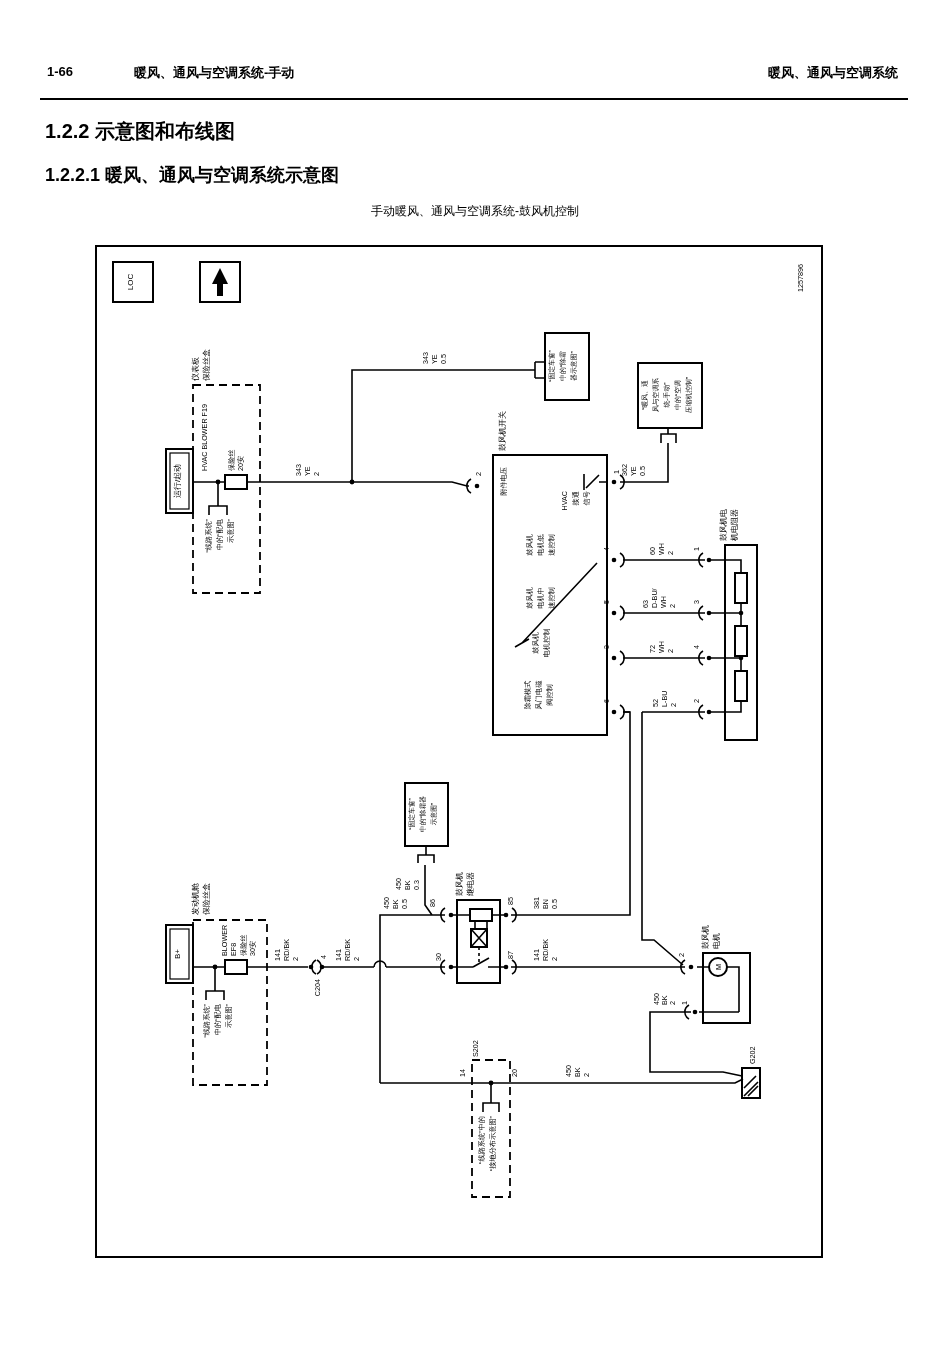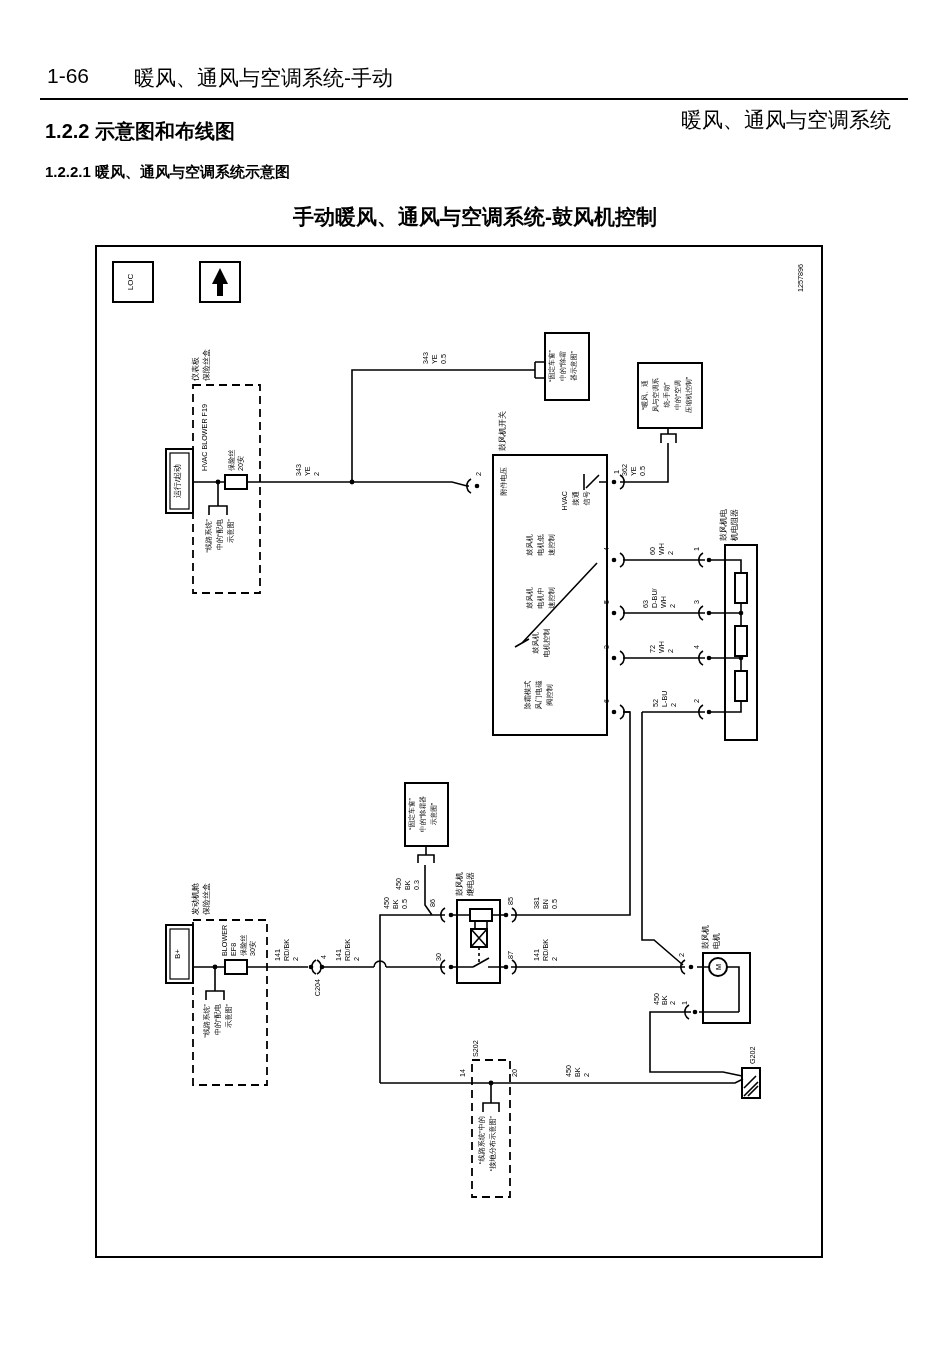--- a/index.html
+++ b/index.html
@@ -1,40 +1,40 @@
 <!DOCTYPE html>
 <html><head>
 <meta charset="utf-8">
 <style>
   html,body{margin:0;padding:0;background:#fff;}
   body{width:950px;height:1345px;position:relative;font-family:"Liberation Sans","DejaVu Sans",sans-serif;color:#000;}
   .abs{position:absolute;}
-  .hdr{font-weight:normal;font-size:21px;white-space:nowrap;}
+  .hdr{font-weight:bold;font-size:13px;white-space:nowrap;}
   .rule{position:absolute;left:40px;top:98px;width:868px;height:2px;background:#000;}
   .sec{font-weight:bold;font-size:20px;white-space:nowrap;}
-  .sub{font-weight:bold;font-size:15px;white-space:nowrap;}
-  .dtitle{font-weight:bold;font-size:21px;white-space:nowrap;}
+  .sub{font-weight:bold;font-size:18px;white-space:nowrap;}
+  .dtitle{font-weight:normal;font-size:12px;white-space:nowrap;}
   svg text{fill:#000;font-family:"Liberation Sans","DejaVu Sans",sans-serif;}
   .v{font-size:7.2px;}
   .v8{font-size:8px;}
   .v7{font-size:6.8px;}
   .as{text-anchor:start;}
   .ae{text-anchor:end;}
   .am{text-anchor:middle;}
   .w{stroke:#000;stroke-width:1.6;fill:none;}
   .dash{stroke:#000;stroke-width:1.8;fill:none;stroke-dasharray:8 5;}
   .blk{fill:#000;stroke:none;}
   .box{fill:none;stroke:#000;stroke-width:2;}
 </style>
 </head>
 <body>
 
 <div class="abs hdr" style="left:47px;top:64px;">1-66</div>
 <div class="abs hdr" style="left:134px;top:64px;">暖风、通风与空调系统-手动</div>
-<div class="abs hdr" style="right:59px;top:64px;margin-top:42px;">暖风、通风与空调系统</div>
+<div class="abs hdr" style="right:52px;top:64px;">暖风、通风与空调系统</div>
 <div class="rule"></div>
 <div class="abs sec" style="left:45px;top:118px;">1.2.2 示意图和布线图</div>
 <div class="abs sub" style="left:45px;top:163px;">1.2.2.1 暖风、通风与空调系统示意图</div>
 <div class="abs dtitle" style="left:475px;top:203px;transform:translateX(-50%);">手动暖风、通风与空调系统-鼓风机控制</div>
 
 <svg class="abs" style="left:95px;top:245px;" width="728" height="1013" viewBox="0 0 728 1013">
   <defs>
 
     <g id="conn">
       <circle cx="0" cy="0" r="2.3" class="blk"></circle>

